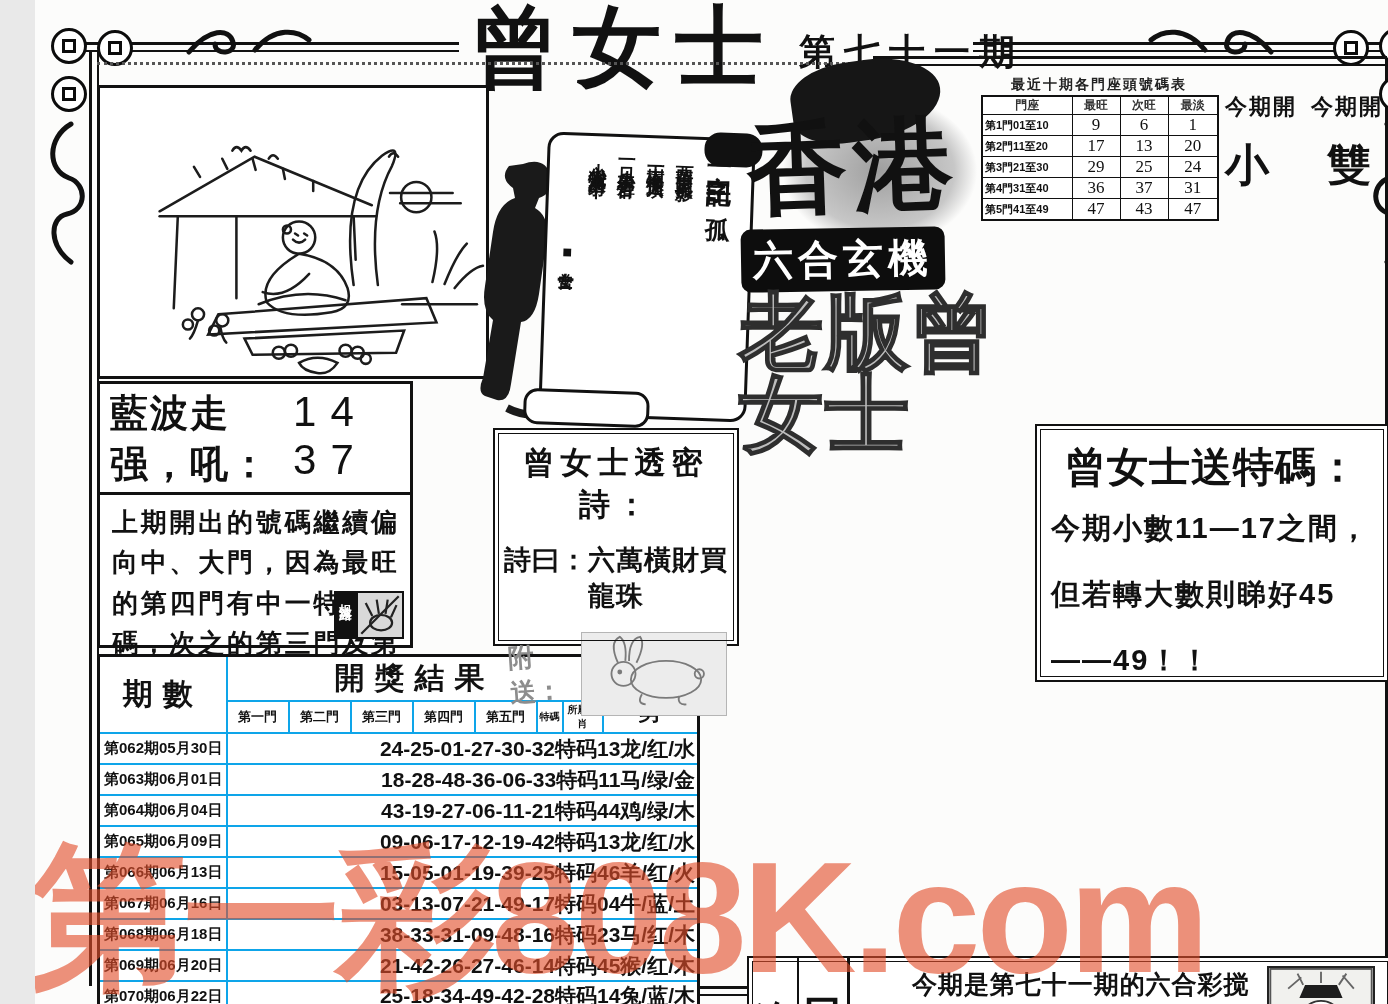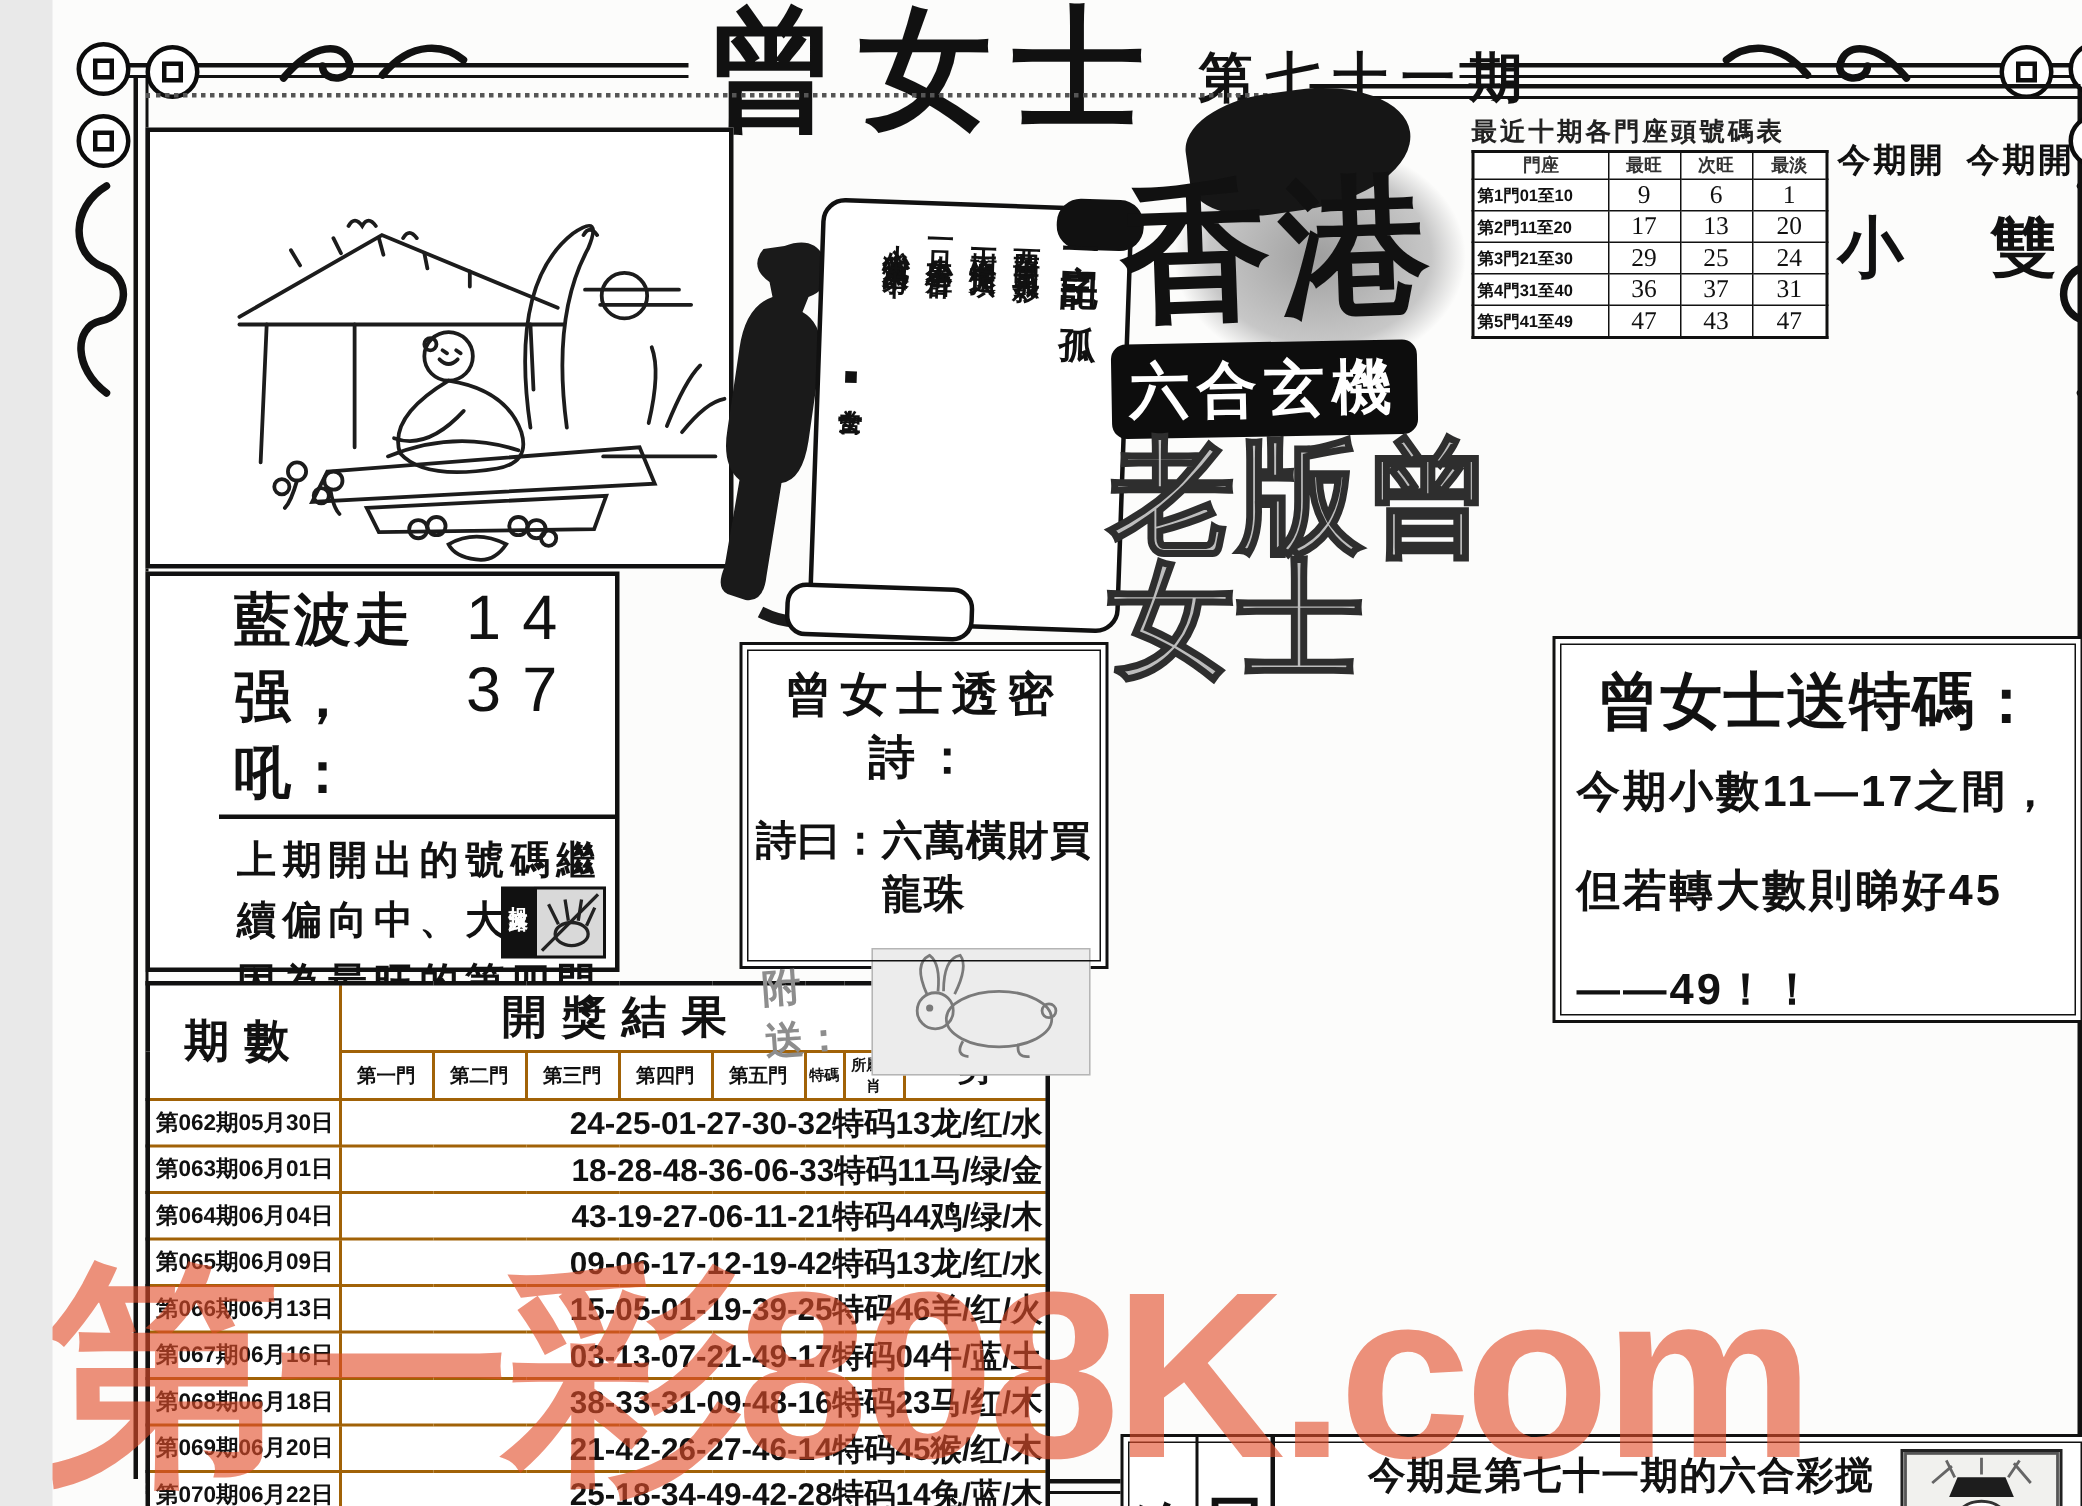--- a/index.html
+++ b/index.html
@@ -24,28 +24,28 @@
   .dframe{border:2px solid #111;background:#fff;box-sizing:border-box;position:relative;}
   .dframe::before{content:"";position:absolute;inset:3px;border:1px solid #111;pointer-events:none;}
   
   .blue-head{display:flex;align-items:baseline;gap:12px;padding:4px 10px 2px;border-bottom:3px solid #111;}
   .blue-head .t{font-size:38px;font-weight:900;letter-spacing:2px;}
   .blue-head .n{font-size:42px;font-family:Liberation Sans, sans-serif;letter-spacing:14px;}
   .blue-body{padding:8px 12px;font-size:26px;font-weight:700;line-height:1.55;text-align:justify;
              font-family:"Liberation Serif","DejaVu Serif",serif;letter-spacing:1px;}
   
   table.res{border-collapse:collapse;width:600px;table-layout:fixed;background:#fff;}
-  table.res th,table.res td{border:2px solid #a16207;box-sizing:border-box;}
+  table.res th,table.res td{border:2px solid #0ea5e9;box-sizing:border-box;}
   table.res .hd1{font-size:30px;font-weight:900;letter-spacing:10px;}
   table.res .hd2{font-size:13px;font-weight:700;padding:1px 0;}
   table.res .hdw{font-size:24px;font-weight:900;letter-spacing:2px;}
   table.res td.per{font-size:15px;font-weight:700;text-align:left;padding:0 4px;white-space:nowrap;}
   table.res td.rs{font-size:21px;font-weight:700;text-align:right;padding:0 2px 0 14px;white-space:nowrap;overflow:hidden;}
   
-  .mini-title{font-size:17px;font-weight:700;letter-spacing:2px;color:#222;text-align:left;}
+  .mini-title{font-size:14px;font-weight:700;letter-spacing:2px;color:#222;text-align:center;}
   table.mini{border-collapse:collapse;width:232px;table-layout:fixed;background:#fff;}
   table.mini th,table.mini td{border:1px solid #111;font-size:15px;text-align:center;padding:0;height:17px;}
   table.mini th{font-size:12px;font-weight:700;color:#333;}
   table.mini td.g{font-size:11px;font-weight:800;text-align:left;padding-left:2px;white-space:nowrap;}
   table.mini td.v{font-size:17px;font-family:"Liberation Serif","DejaVu Serif",serif;}
   
   .open-lab{font-size:22px;font-weight:900;letter-spacing:2px;}
   
   .sp-title{font-size:41px;font-weight:900;letter-spacing:1px;padding:14px 24px 0;text-align:center;}
   .sp-line{font-size:29px;font-weight:800;padding:0 14px;line-height:66px;letter-spacing:2px;}
@@ -151,21 +151,21 @@
       <path d="M96 230 q-4 14 -8 18 M118 236 q2 12 6 16"></path>
       <circle cx="176" cy="262" r="6"></circle>
         <circle cx="188" cy="260" r="6"></circle>
       <circle cx="242" cy="260" r="6"></circle>
         <circle cx="254" cy="262" r="6"></circle>
         <circle cx="262" cy="268" r="5"></circle>
       <path d="M196 272 q18 -10 38 0 q-8 12 -20 10 q-14 -2 -18 -10z"></path>
     </svg>
   </div>
 
-  <div class="abs box" style="left:62px;top:381px;width:316px;height:267px;padding-left:46px;">
+  <div class="abs box" style="left:62px;top:381px;width:316px;height:267px;">
     <div class="blue-head">
       <span class="t">藍波走强，吼：</span>
       <span class="n">14 37</span>
     </div>
     <div class="blue-body">上期開出的號碼繼續偏向中、大門，因為最旺的第四門有中一特一平碼，次之的第三門及第五門也各有中二個平碼，第一門衹中一個平碼，第二門更是意外的落空，今期根據走勢分析，分別要點1、14、20、26、36、37、49號。</div>
     <div class="catch abs" style="right:6px;bottom:6px;">
       <span class="lab">捉波路</span>
       <span class="pic">
         <svg width="44" height="44" viewBox="0 0 40 40" fill="none" stroke="#222" stroke-width="2">
           <path d="M3 37 L37 3"></path>

